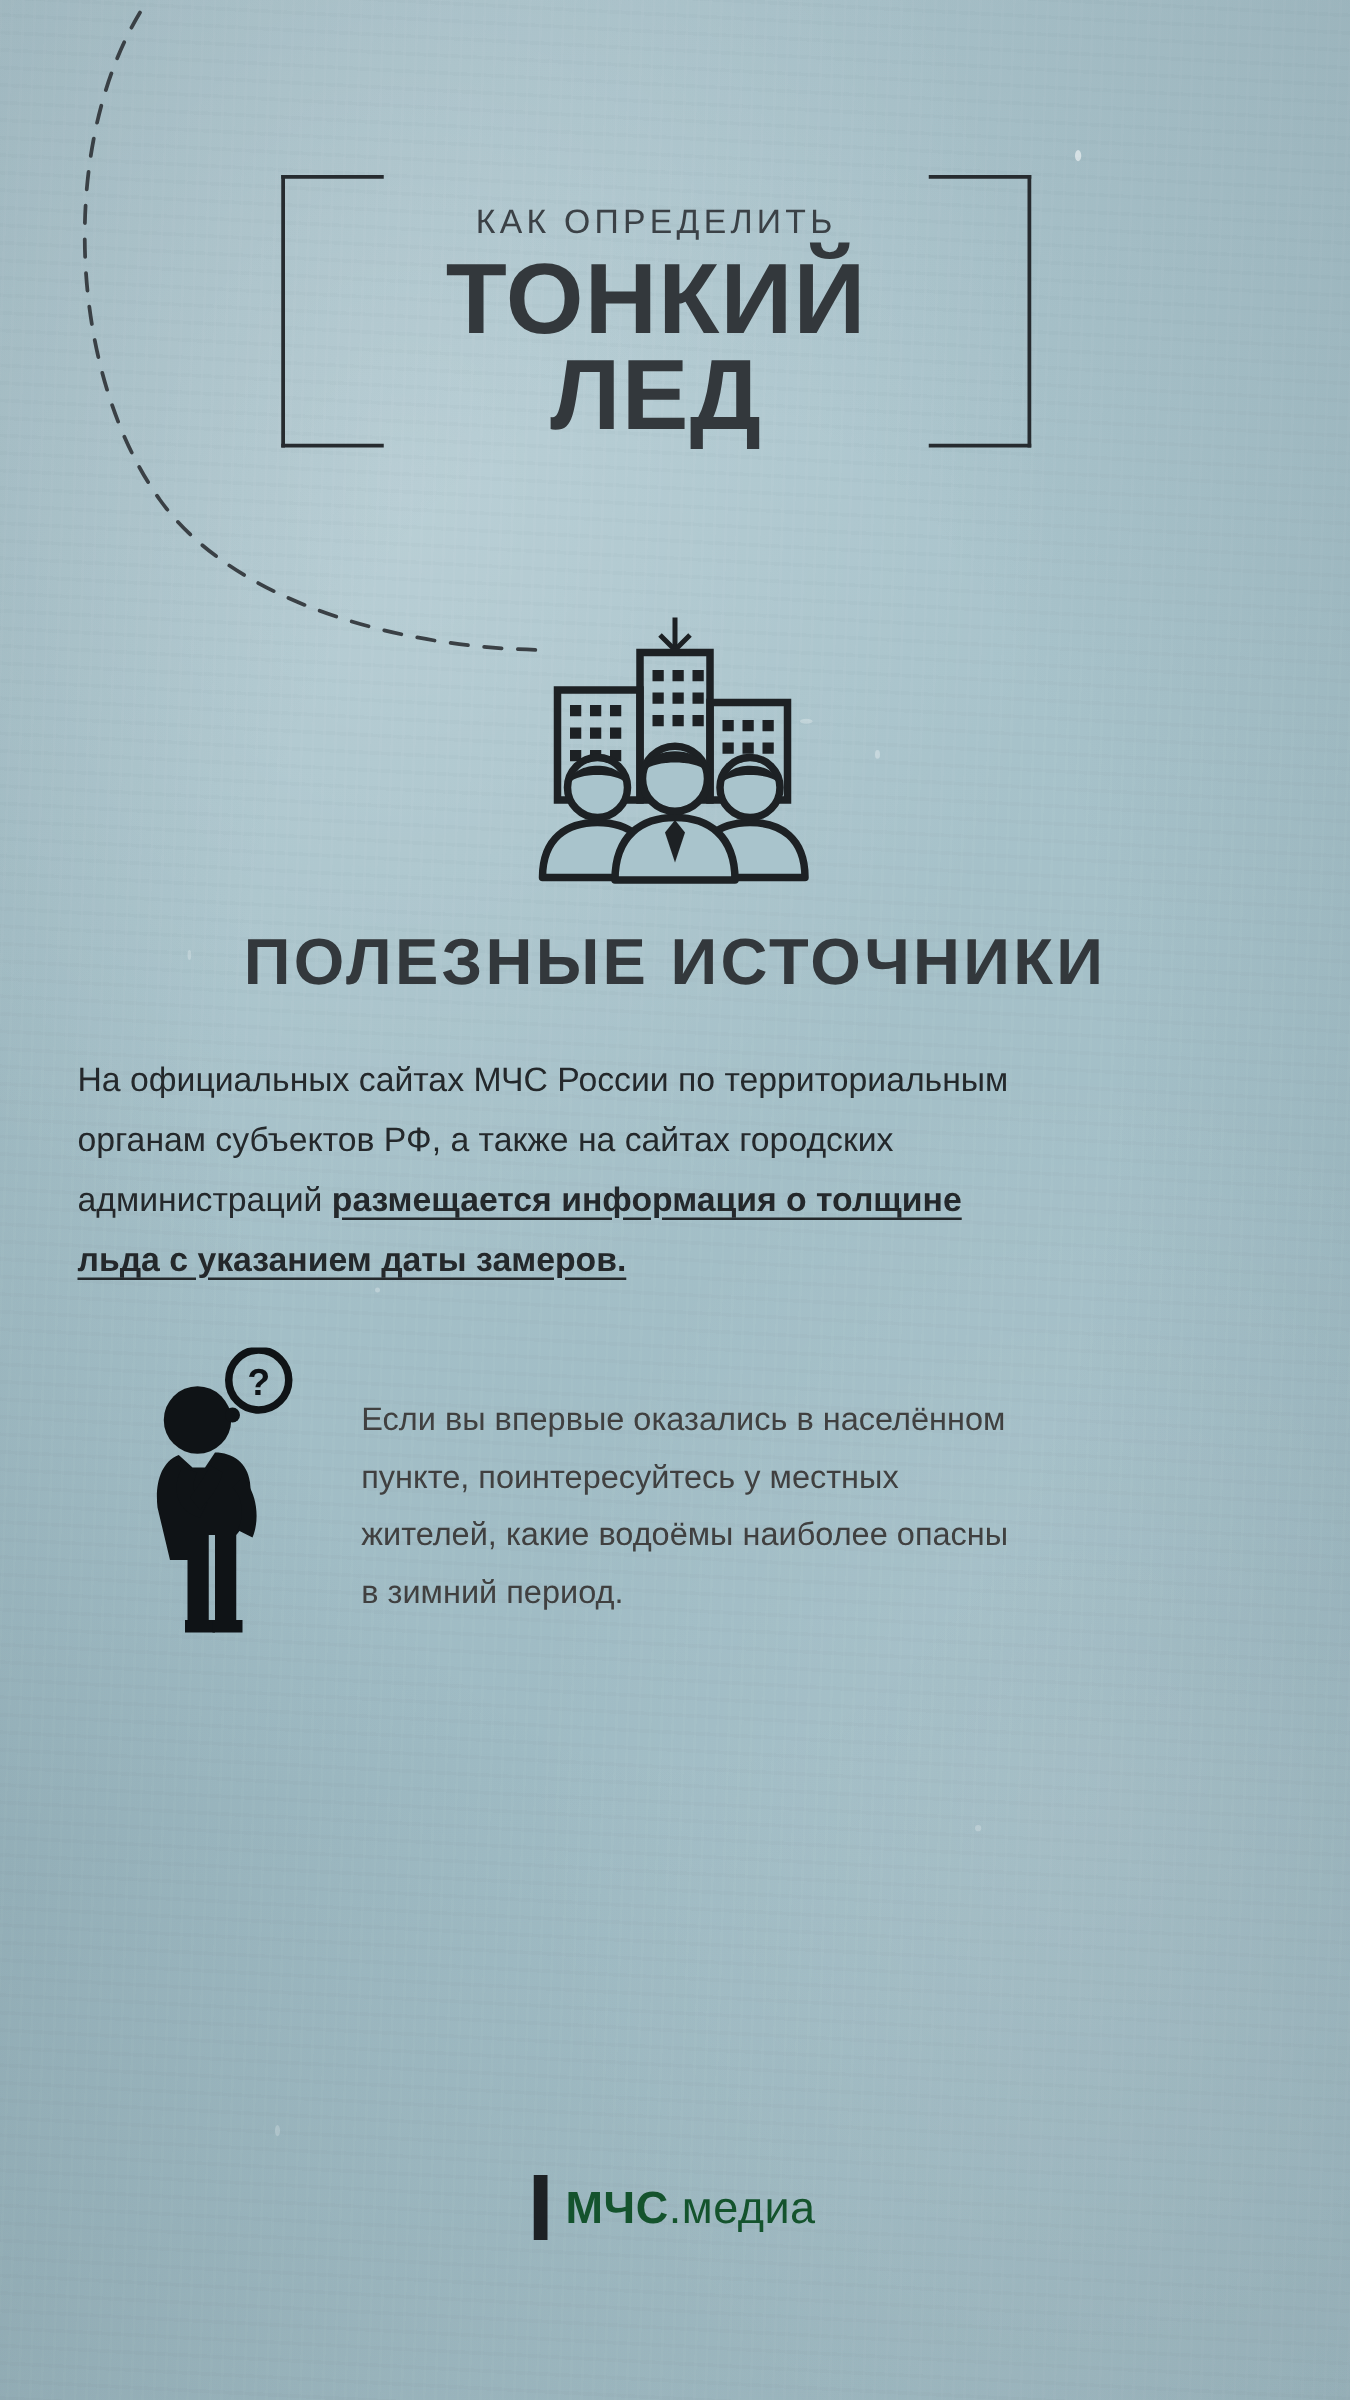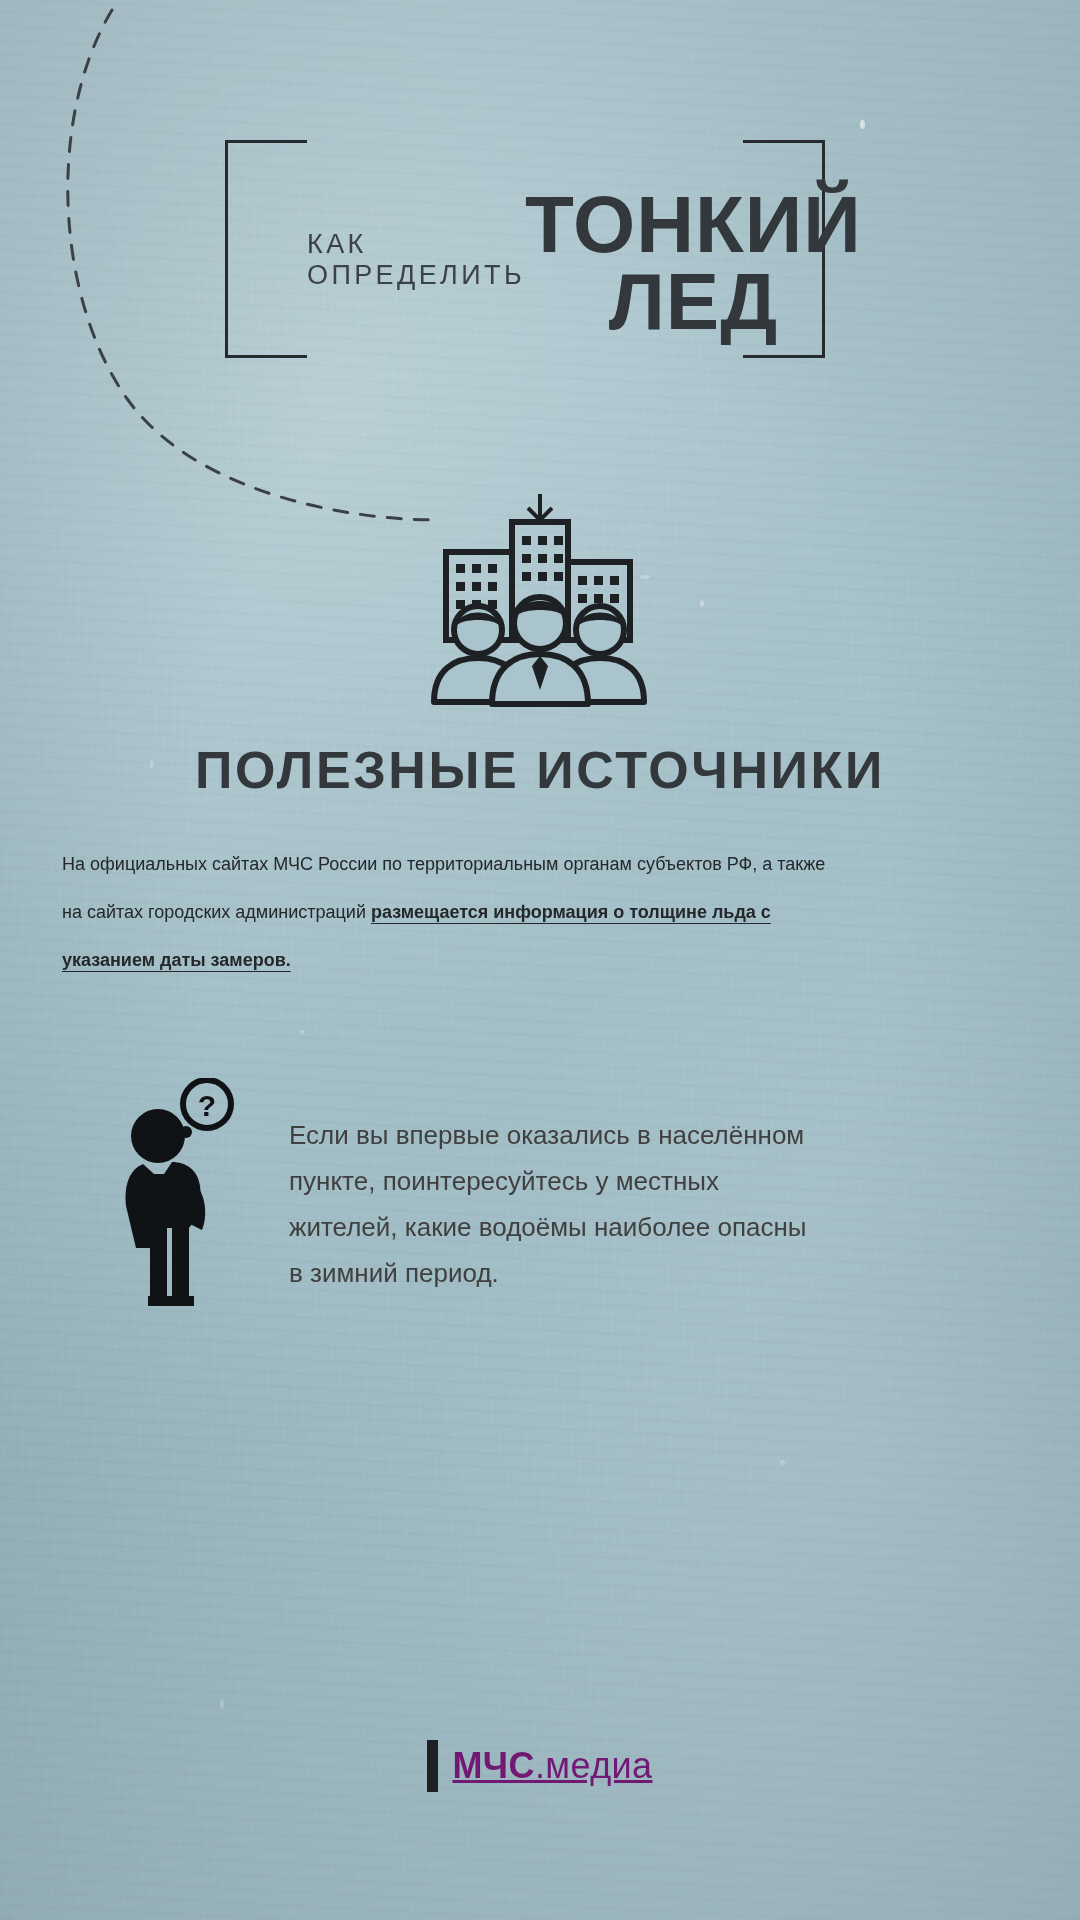--- a/index.html
+++ b/index.html
@@ -89,21 +89,21 @@
   .bracket.left  { left: 0;  border-left: 3px solid #262b2f; }
   .bracket.right { right: 0; border-right: 3px solid #262b2f; }
 
   .title-inner {
     position: absolute;
     left: 82px;
     right: 82px;
     top: 0;
     bottom: 0;
     display: flex;
-    flex-direction: row;
+    flex-direction: column;
     align-items: center;
     justify-content: flex-start;
     padding-top: 22px;
   }
   .kicker {
     font-size: 27px;
     letter-spacing: 3.4px;
     color: #3b4146;
     font-weight: 400;
     text-transform: uppercase;
@@ -142,21 +142,21 @@
     color: #33383c;
     text-transform: uppercase;
   }
 
   
   .para {
     position: absolute;
     top: 840px;
     left: 62px;
     width: 770px;
-    font-size: 18px;
+    font-size: 27px;
     line-height: 48px;
     color: #24282b;
   }
   .para b {
     font-weight: bold;
     text-decoration: underline;
     text-underline-offset: 5px;
   }
 
   
@@ -188,23 +188,22 @@
     justify-content: center;
     gap: 14px;
   }
   .footer-bar {
     width: 11px;
     height: 52px;
     background: #1d2124;
   }
   .footer-text {
     font-size: 36px;
-    color: #701a75;
+    color: #14532d;
     letter-spacing: .4px;
-    text-decoration: underline;
   }
   .footer-text .strong { font-weight: bold; }
   .footer-text .light  { font-weight: normal; }
 </style>
 </head>
 <body>
 
 <div class="bg-base"></div>
 <div class="bg-streaks"></div>
 <div class="bg-vignette"></div>

